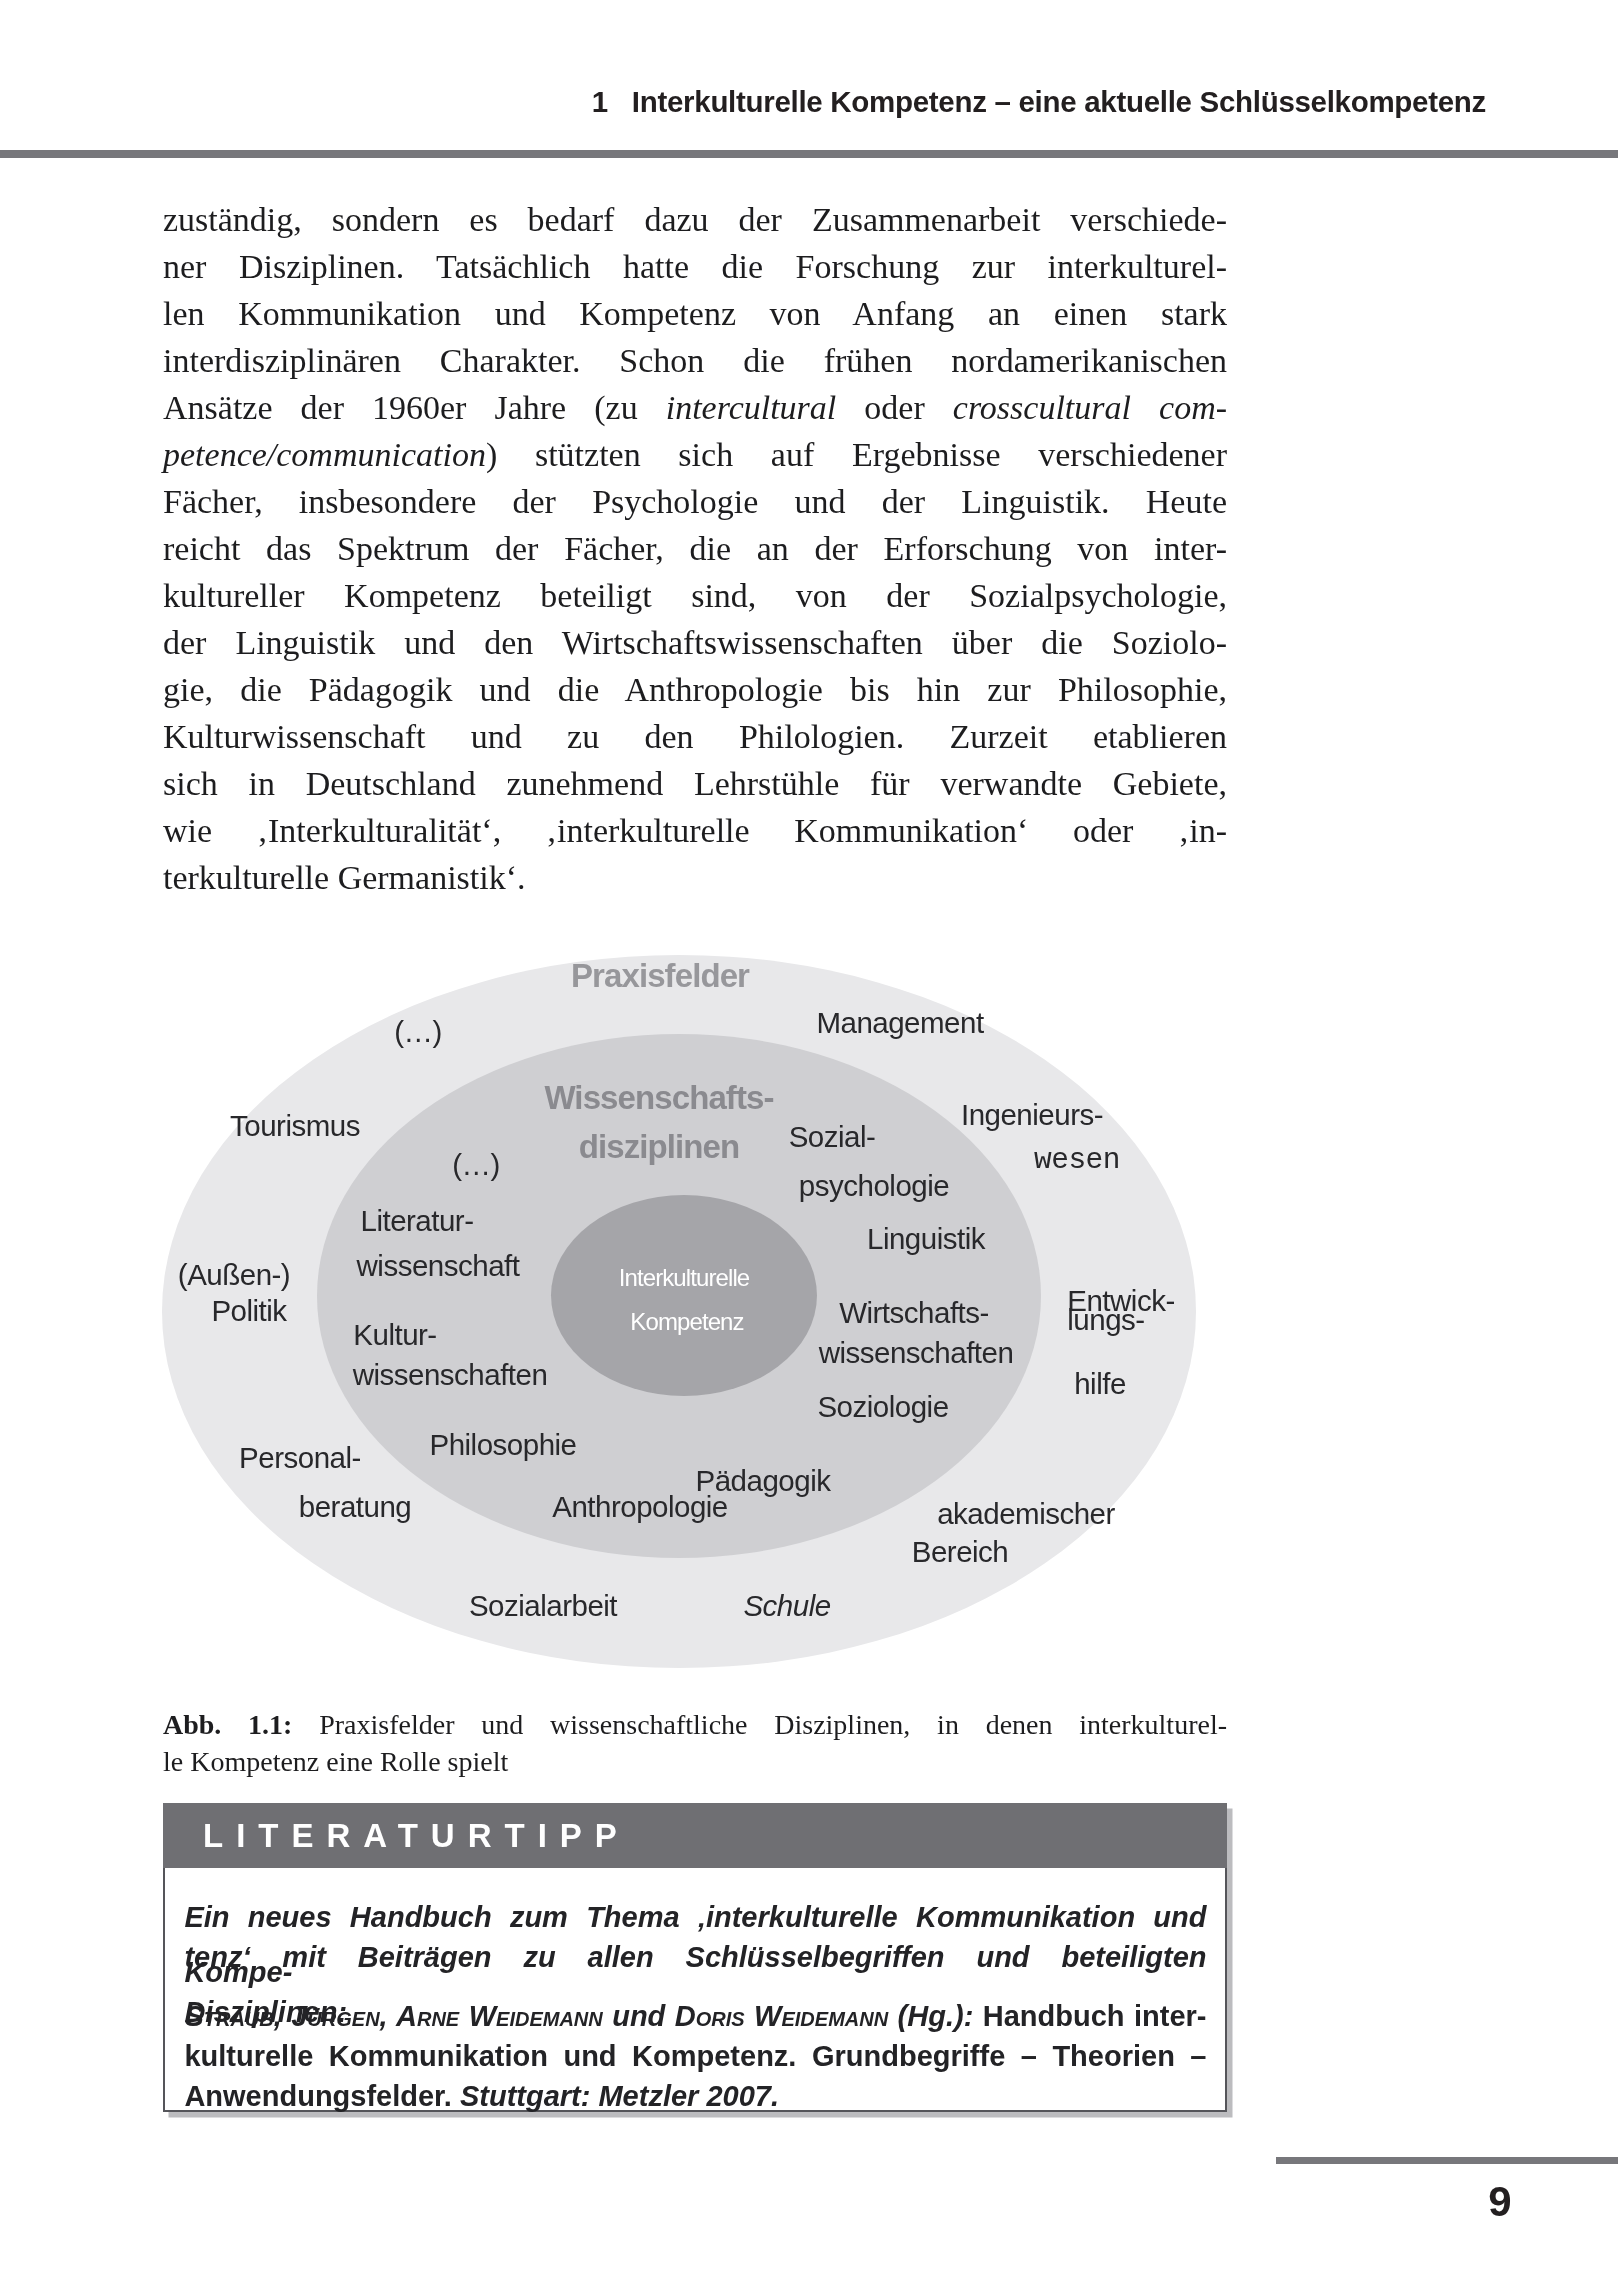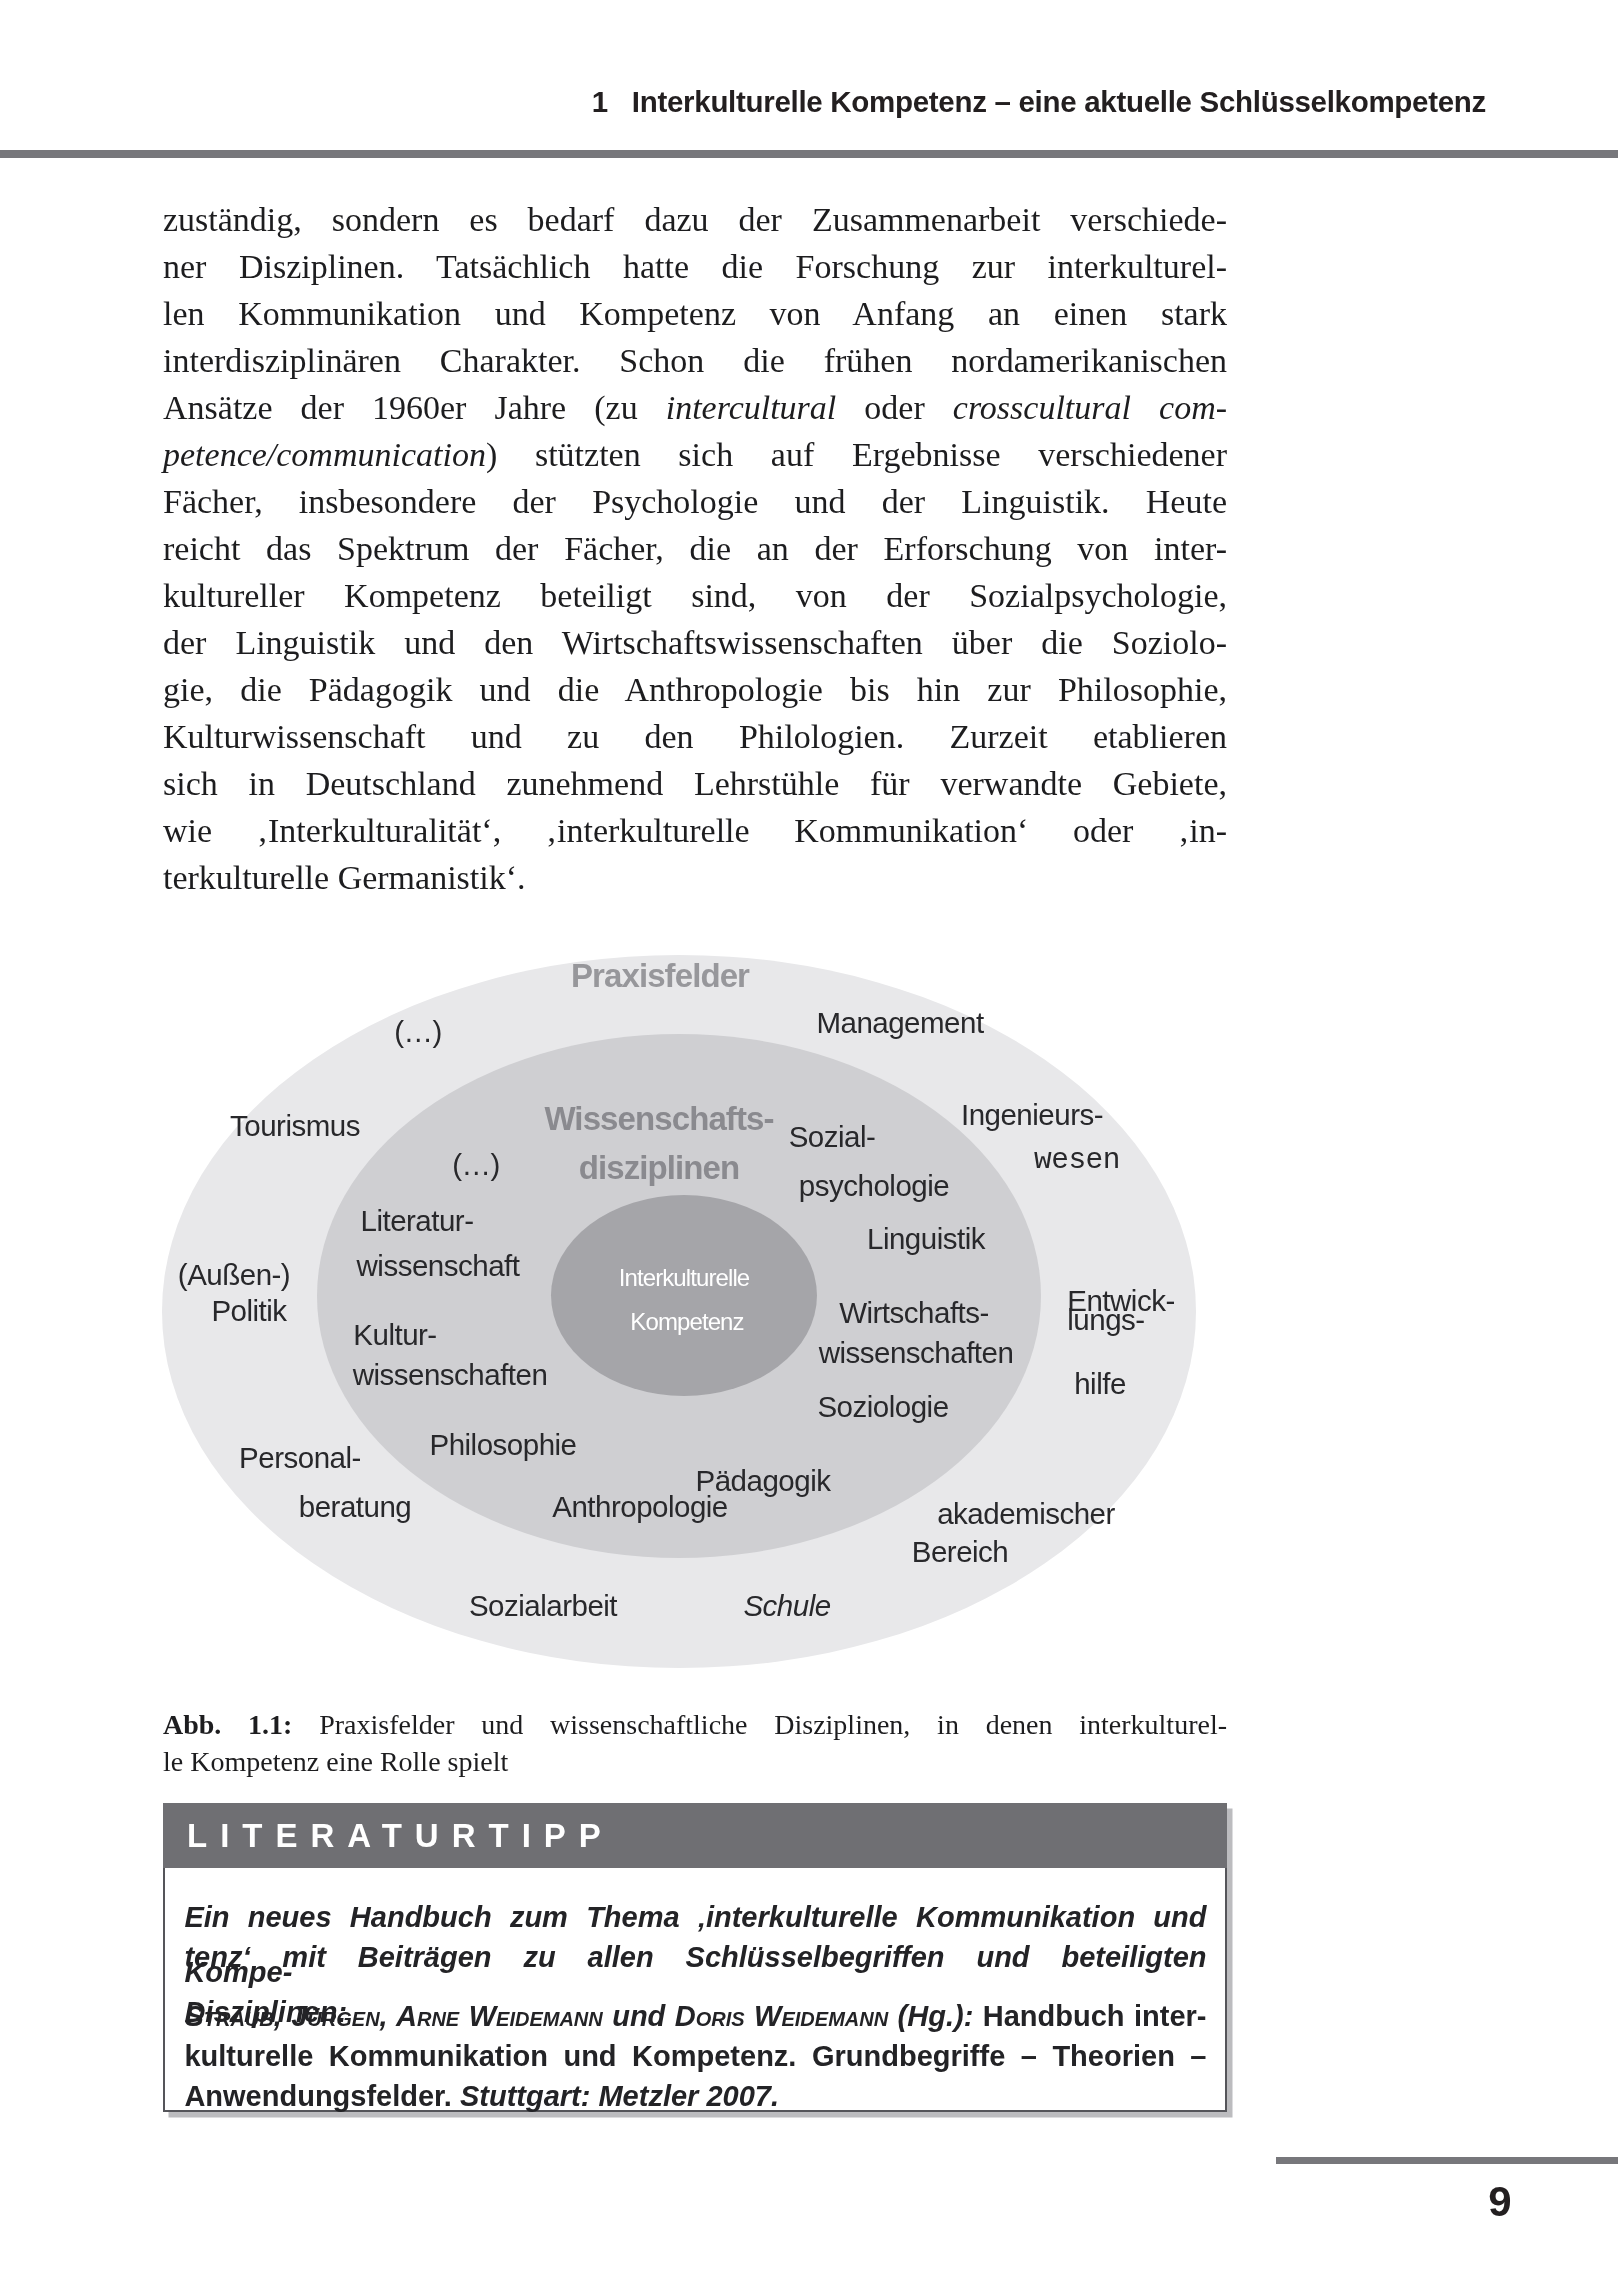--- a/index.html
+++ b/index.html
@@ -22,34 +22,34 @@
 
   
   #figure{position:absolute;left:0;top:0;width:1619px;height:1754px;}
   .ellipse{position:absolute;border-radius:50%;}
   #ellipse-outer{left:162px;top:955px;width:1034px;height:713px;background:#e8e8ea;}
   #ellipse-middle{left:317px;top:1034px;width:724px;height:524px;background:#cfcfd2;}
   #ellipse-inner{left:551px;top:1195px;width:266px;height:201px;background:#a5a5a9;}
   .dlabel{position:absolute;transform:translate(-50%,-50%);white-space:nowrap;
      font-family:"Liberation Sans",sans-serif;font-size:29.5px;color:#28282b;letter-spacing:-0.5px;}
   .dlabel.outer-title{font-size:33px;font-weight:bold;color:#97979b;letter-spacing:-0.9px;}
-  .dlabel.mid-title{font-size:33px;font-weight:bold;color:#8a8a8f;letter-spacing:-0.9px;margin-top:21px;}
+  .dlabel.mid-title{font-size:33px;font-weight:bold;color:#8a8a8f;letter-spacing:-0.9px;}
   .dlabel.inner-title{font-size:24px;font-weight:normal;color:#ffffff;letter-spacing:-0.9px;}
 
   
   #caption{position:absolute;top:1706px;left:163px;width:1064px;
      font-family:"Liberation Serif",serif;font-size:28px;color:#1d1d1f;}
   .capline{height:37px;line-height:37px;text-align:justify;text-align-last:justify;}
   .capline.last{text-align-last:left;}
   .b{font-weight:bold;}
 
   
   #littip{position:absolute;left:163px;top:1803px;width:1064px;box-shadow:5.5px 5.5px 0 #bcbcbf;}
   #littip-bar{height:65px;background:#6f6f73;display:flex;align-items:center;}
-  #littip-title{color:#ffffff;font-weight:bold;font-size:33px;letter-spacing:13px;padding-left:24px;}
+  #littip-title{color:#ffffff;font-weight:bold;font-size:33px;letter-spacing:13px;padding-left:40px;}
   #littip-body{border:2.8px solid #55555a;border-top:none;box-sizing:border-box;height:244px;
      padding:22px 18.5px 0 19.4px;font-size:29px;font-weight:bold;color:#232326;
      font-family:"Liberation Sans",sans-serif;}
   .tipline{height:40px;line-height:55px;text-align:justify;text-align-last:justify;}
   .tipline.noj{text-align-last:left;}
   .tipline.gap{margin-top:18.5px;}
   .sc{font-variant:small-caps;font-style:italic;}
   .bi{font-style:italic;}
   .rm{font-style:normal;}
 

